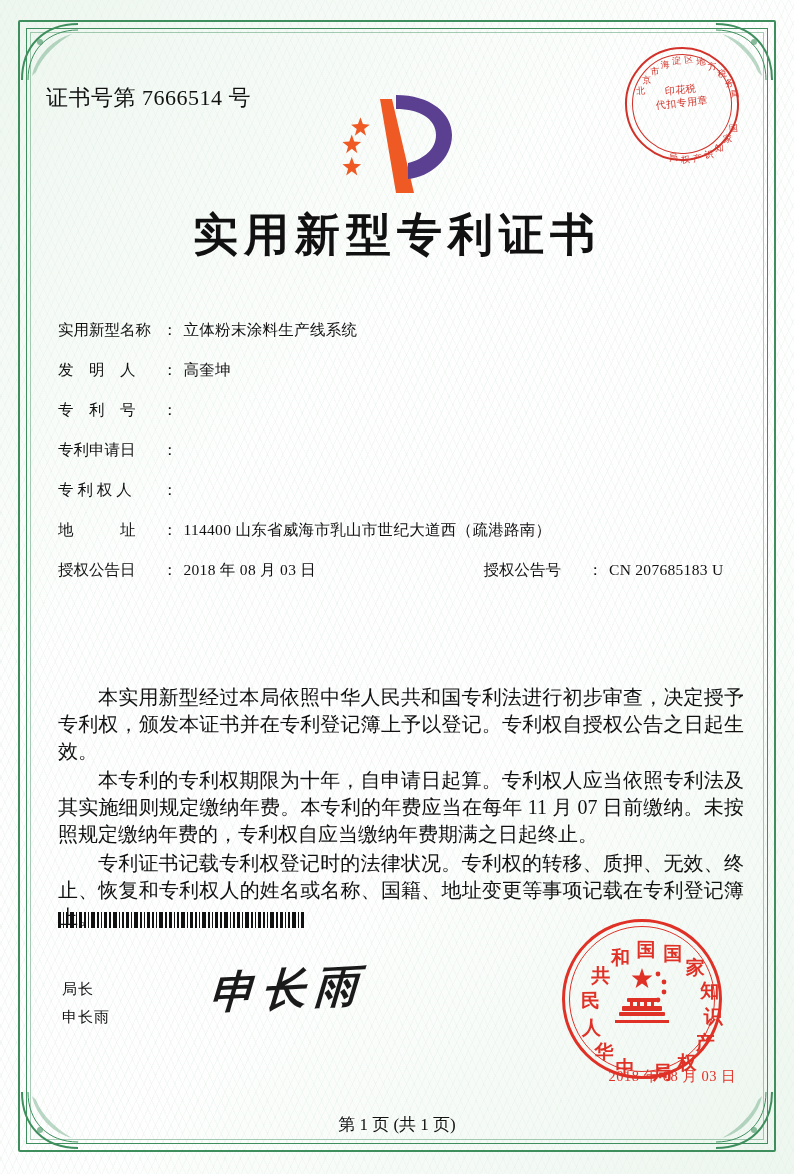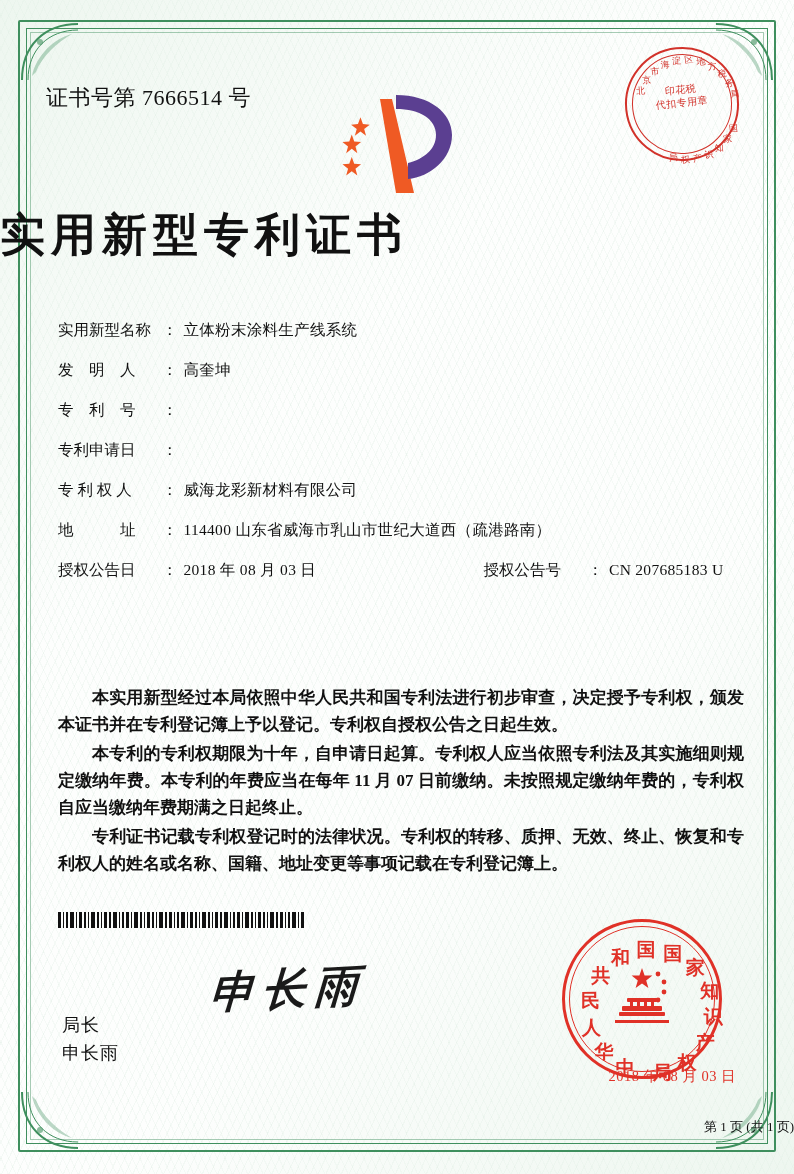--- a/index.html
+++ b/index.html
@@ -111,21 +111,21 @@
     text-align: center;
     font-size: 10px;
     line-height: 13px;
     letter-spacing: 0.5px;
   }
 
   .title {
     position: absolute;
     left: 0; right: 0;
     top: 205px;
-    text-align: left;
+    text-align: center;
     font-size: 45px;
     font-weight: bold;
     letter-spacing: 6px;
     color: #111;
     font-family: "Liberation Serif", "DejaVu Serif", serif;
   }
 
   
   .fields {
     position: absolute;
@@ -165,49 +165,47 @@
     text-align: left;
     white-space: pre;
   }
 
   
   .paragraphs {
     position: absolute;
     left: 58px;
     right: 50px;
     top: 684px;
-    font-size: 17px;
+    font-size: 20px;
     line-height: 27px;
     text-align: justify;
     color: #111;
-    font-weight: bold;
   }
   .paragraphs p {
     margin: 0 0 2px 0;
     text-indent: 2em;
   }
 
   
   .barcode {
     position: absolute;
     left: 58px;
     top: 912px;
     width: 247px;
     height: 16px;
   }
 
   
   .sign-block {
     position: absolute;
     left: 62px;
     top: 975px;
-    font-size: 18px;
+    font-size: 15px;
     line-height: 28px;
     letter-spacing: 1px;
-    margin-top: 36px;
   }
   .signature-script {
     position: absolute;
     left: 210px;
     top: 960px;
     font-size: 44px;
     font-family: "Liberation Serif", "DejaVu Serif", serif;
     font-style: italic;
     font-weight: bold;
     color: #1a1a1a;
@@ -263,22 +261,22 @@
     font-size: 14.5px;
     color: #e03127;
     letter-spacing: 0.5px;
   }
 
   
   .footer {
     position: absolute;
     left: 0; right: 0;
     bottom: 38px;
-    text-align: right;
-    font-size: 13px;
+    text-align: center;
+    font-size: 17px;
     color: #111;
   }
 </style>
 </head>
 <body>
 
 <div class="page">
 
   <div class="border-outer"></div>
   <div class="border-inner"></div>
@@ -379,21 +377,20 @@
     </div>
 
     <div class="field-row">
       <div class="field-label">专利申请日</div>
       <div class="field-colon">：</div>
     </div>
 
     <div class="field-row">
       <div class="field-label">专 利 权 人</div>
       <div class="field-colon">：</div>
-      <div class="field-value">威海龙彩新材料有限公司</div>
     </div>
 
     <div class="field-row">
       <div class="field-label">地　　　址</div>
       <div class="field-colon">：</div>
       <div class="field-value">114400  山东省威海市乳山市世纪大道西（疏港路南）</div>
     </div>
 
     <div class="field-row dual">
       <div class="field-label">授权公告日</div>

